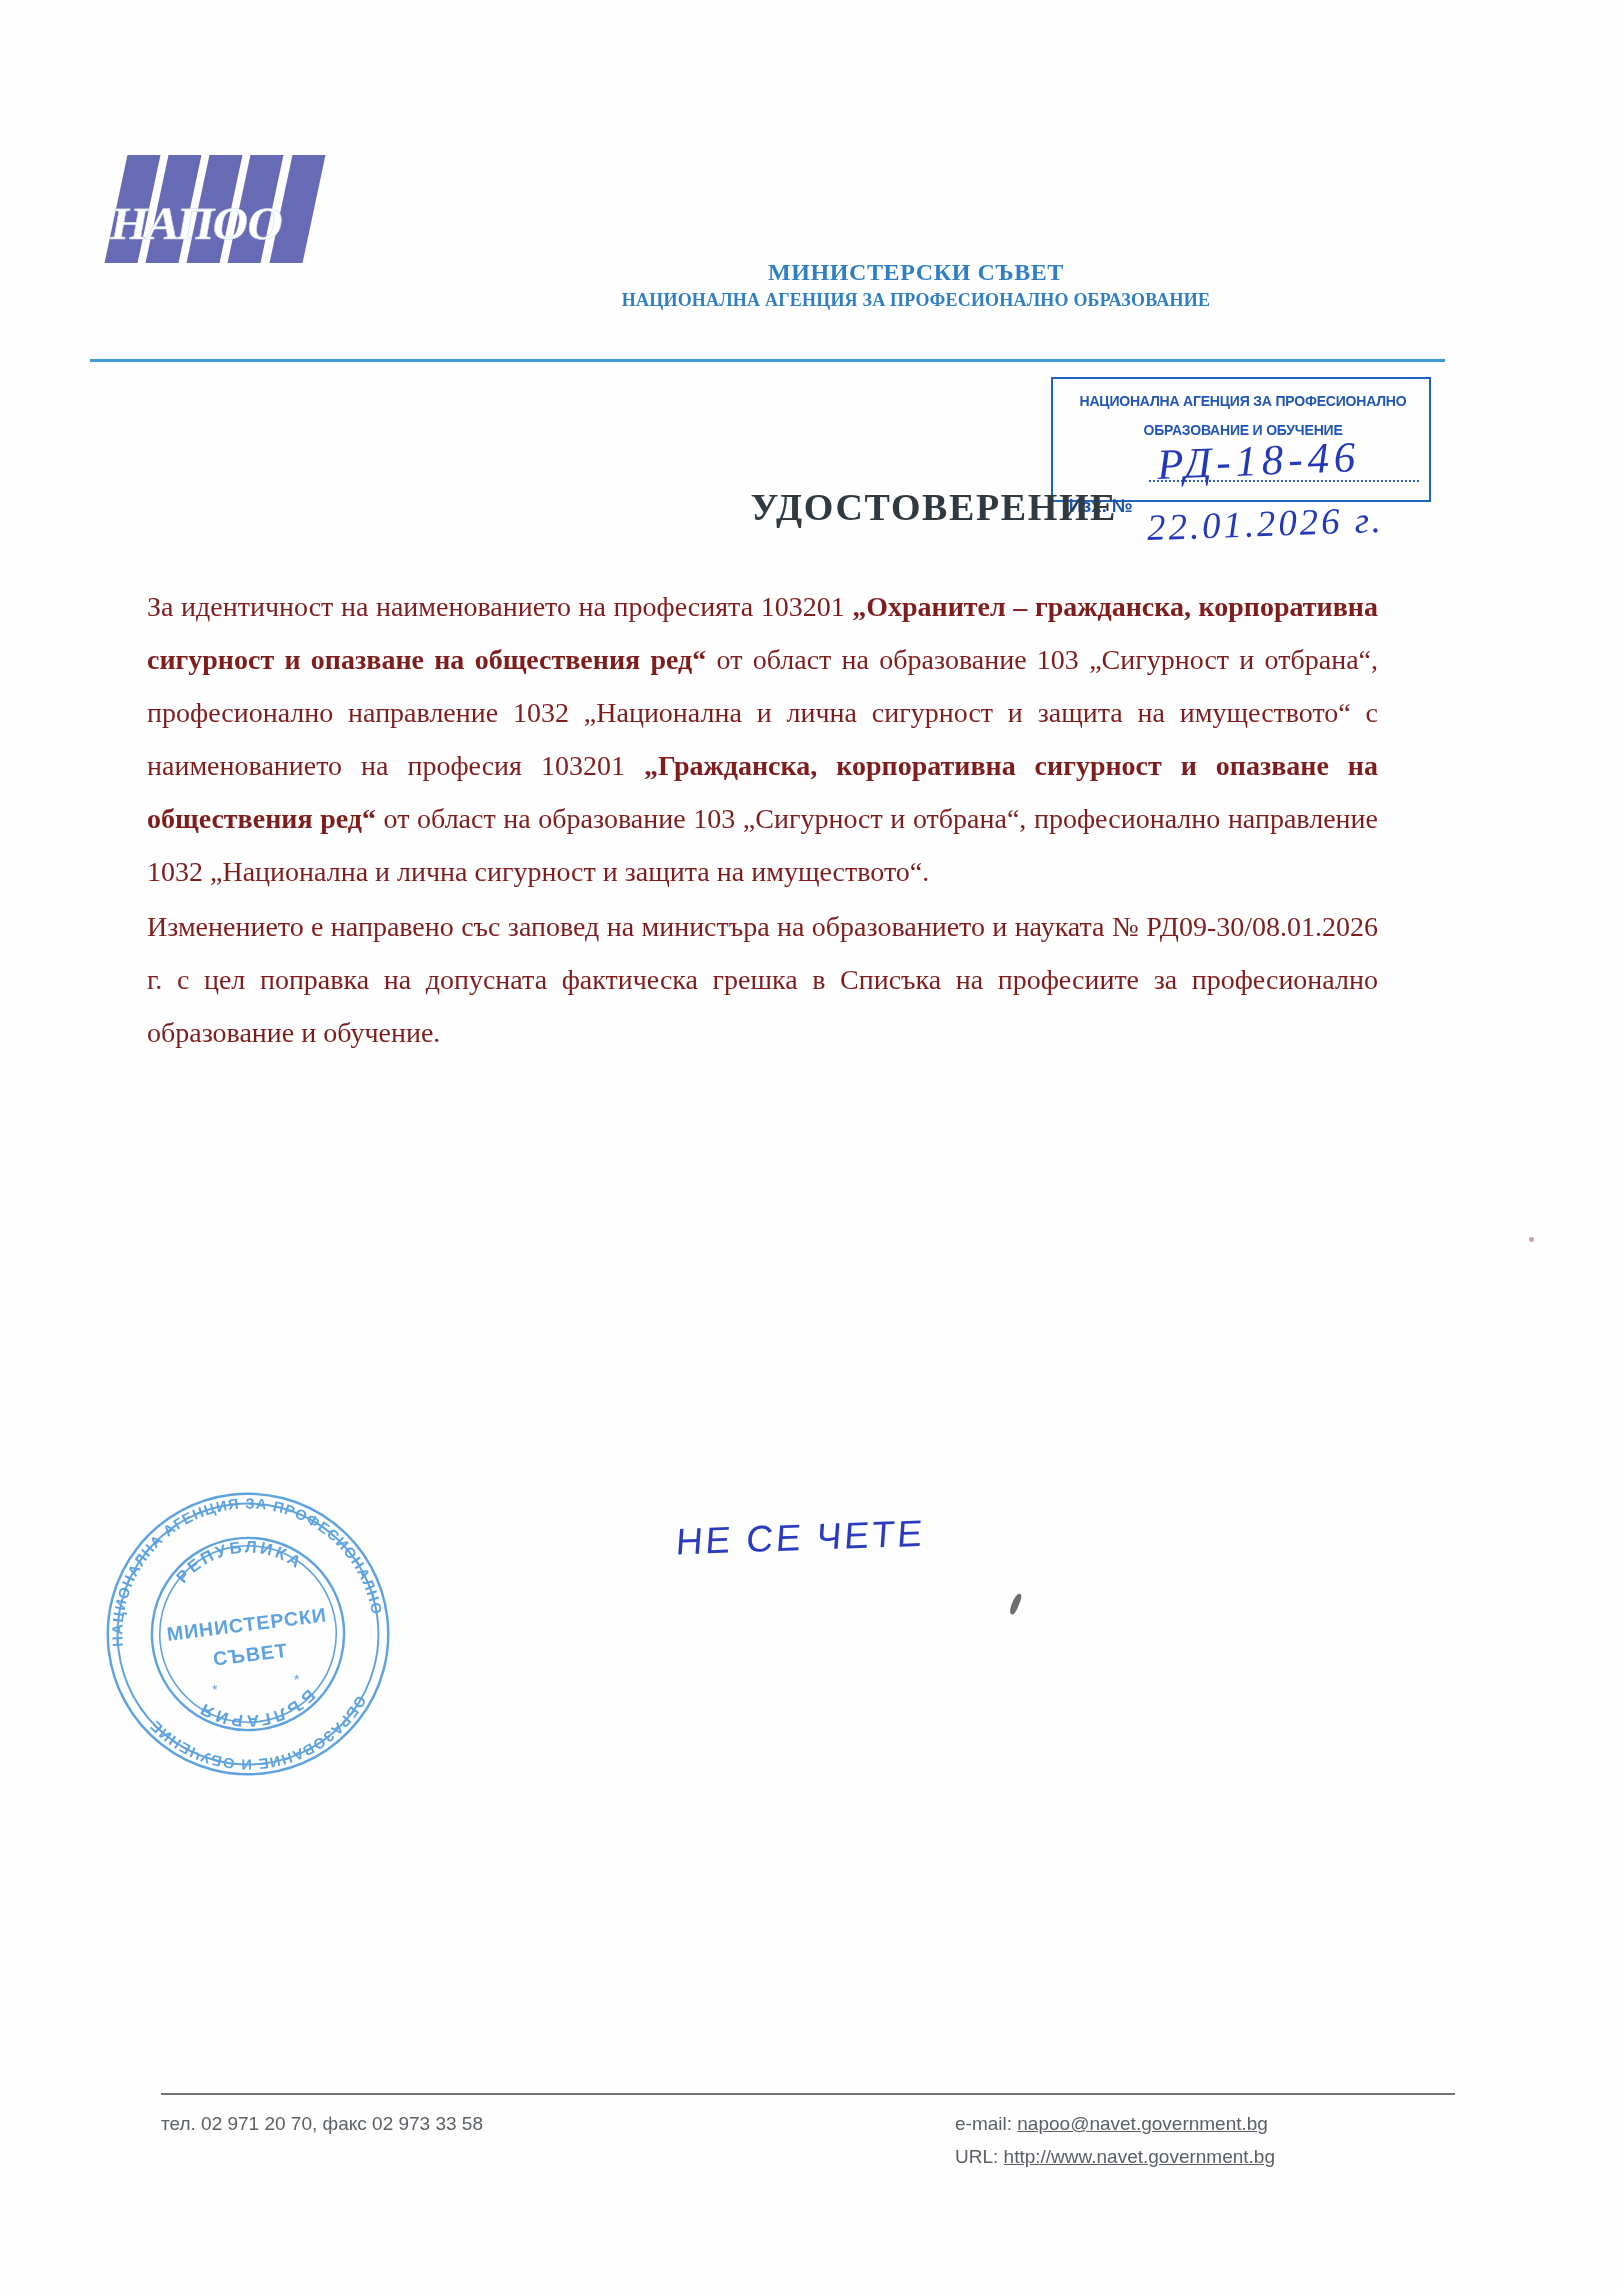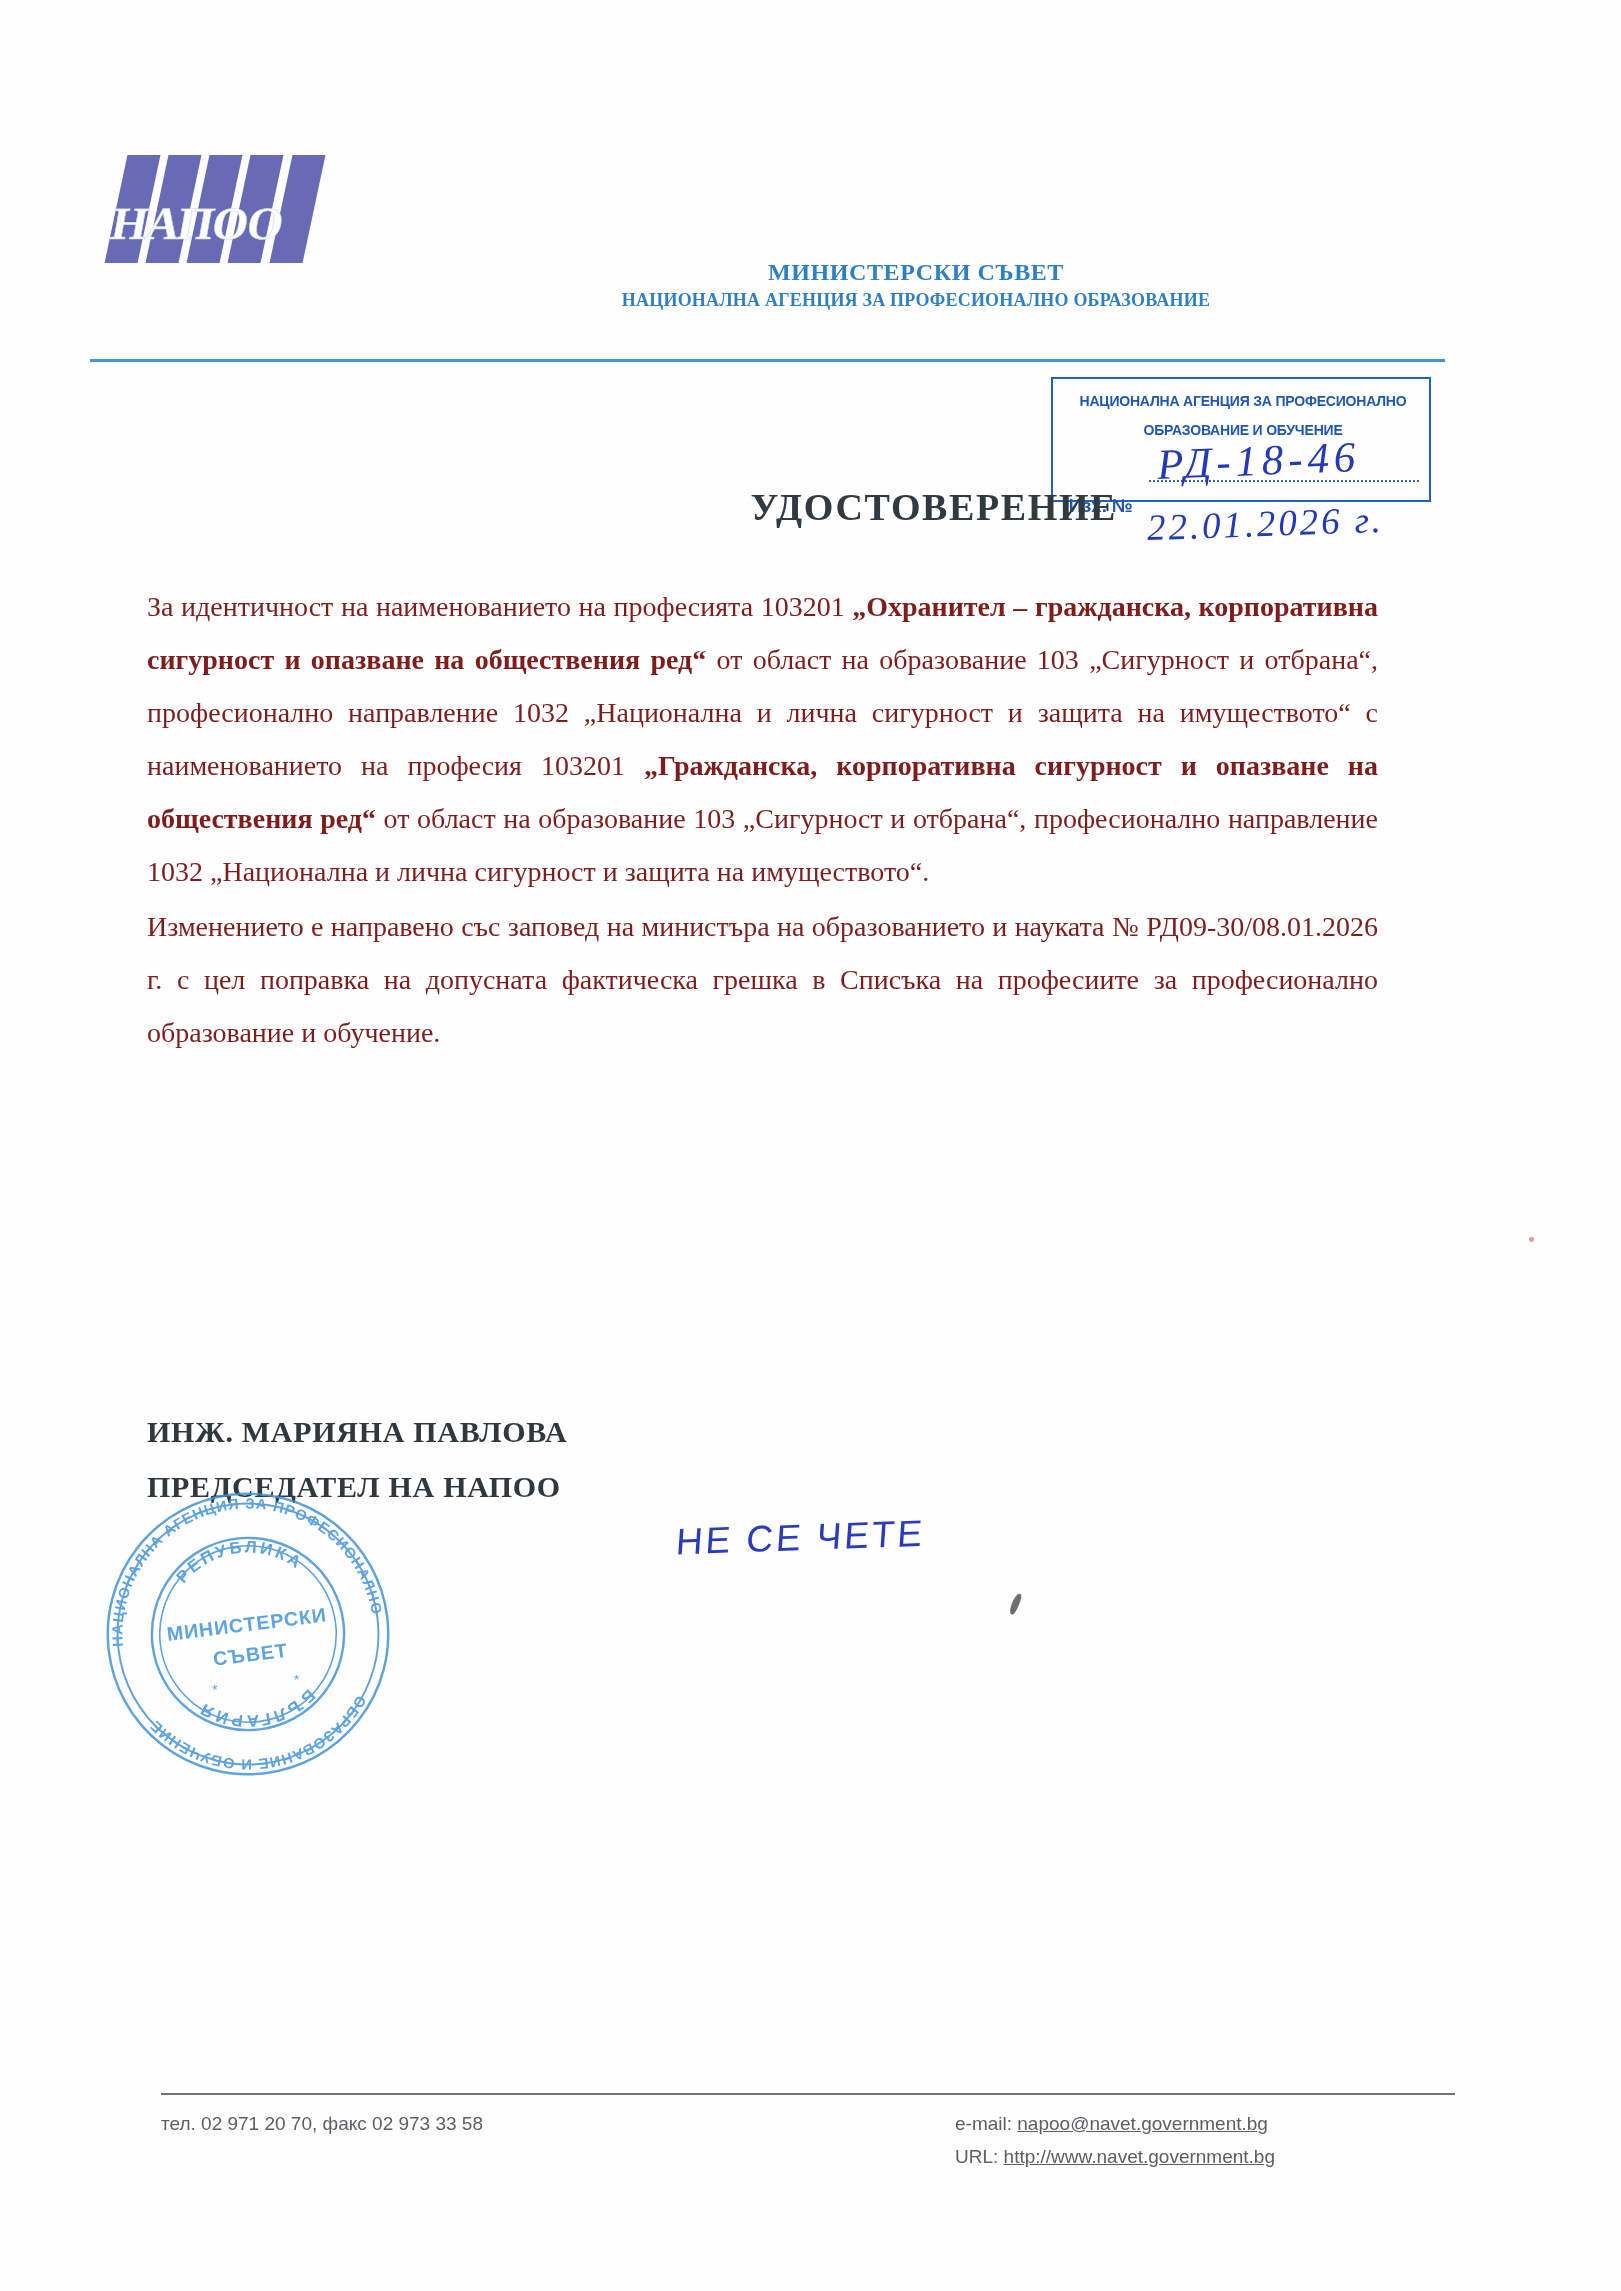--- a/index.html
+++ b/index.html
@@ -317,24 +317,20 @@
   </div>
   <div id="reg-date">22.01.2026 г.</div>
 
   <div id="doc-title">УДОСТОВЕРЕНИЕ</div>
 
   <div id="body-text">
     <p id="para1"><span>За идентичност на наименованието на професията 103201 </span><span class="b">„Охранител – гражданска, корпоративна сигурност и опазване на обществения ред“</span><span> от област на образование 103 „Сигурност и отбрана“, професионално направление 1032 „Национална и лична сигурност и защита на имуществото“ с наименованието  на професия 103201 </span><span class="b">„Гражданска, корпоративна сигурност и опазване на обществения ред“</span><span> от област на образование 103 „Сигурност и отбрана“, професионално направление 1032 „Национална и лична сигурност и защита на имуществото“.</span></p>
     <p id="para2">Изменението е направено със заповед на министъра на образованието и науката № РД09-30/08.01.2026 г. с цел поправка на допусната фактическа грешка в Списъка на професиите за професионално образование и обучение.</p>
   </div>
 
-  <div id="signature">
-    <div>ИНЖ. МАРИЯНА ПАВЛОВА</div>
-    <div>ПРЕДСЕДАТЕЛ НА НАПОО</div>
-  </div>
 
   <svg id="seal" viewBox="0 0 310 310">
     <defs>
       <path id="arcOuter" d="M 155,155 m -128,0 a 128,128 0 1,1 256,0 a 128,128 0 1,1 -256,0" fill="none"></path>
       <path id="arcOuterTop" d="M 27,155 a 128,128 0 0,1 256,0" fill="none"></path>
       <path id="arcOuterBot" d="M 283,155 a 128,128 0 0,1 -256,0" fill="none"></path>
       <path id="arcInnerTop" d="M 72,155 a 83,83 0 0,1 166,0" fill="none"></path>
       <path id="arcInnerBot" d="M 238,155 a 83,83 0 0,1 -166,0" fill="none"></path>
     </defs>
     <circle cx="155" cy="155" r="143" fill="none" stroke="#3b8fd8" stroke-width="2.5"></circle>

